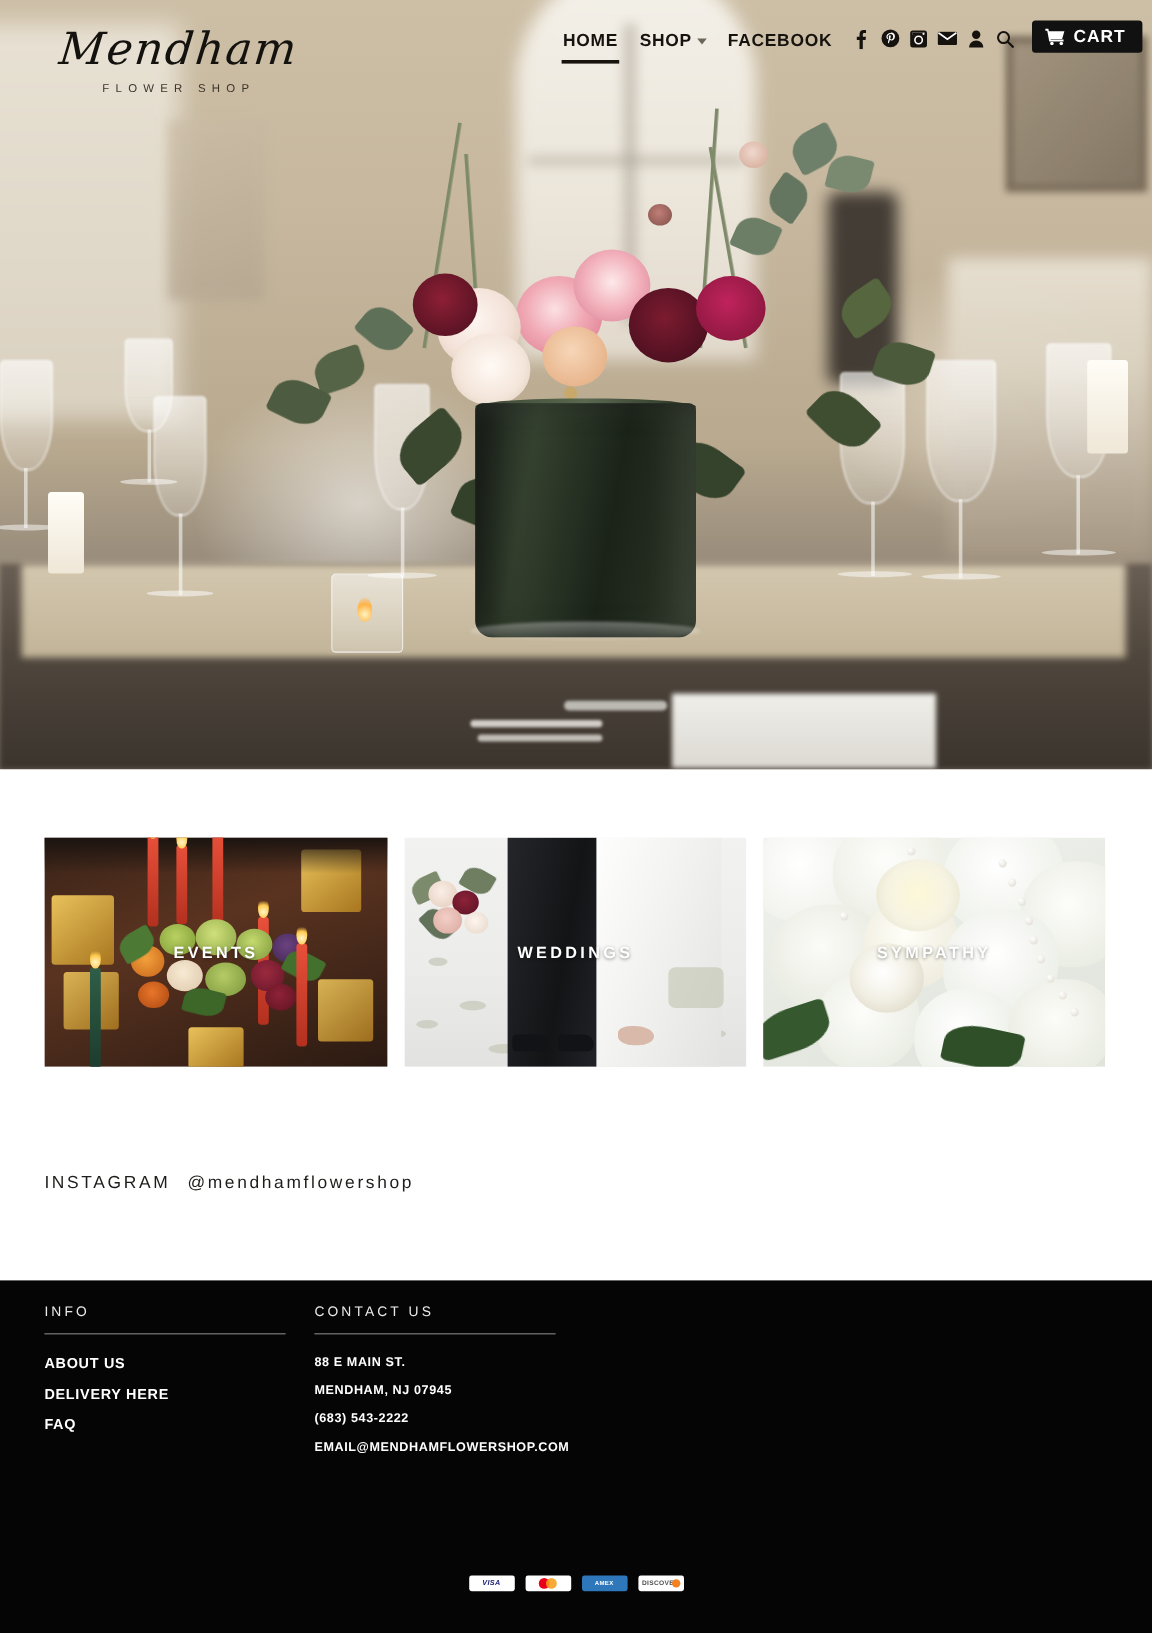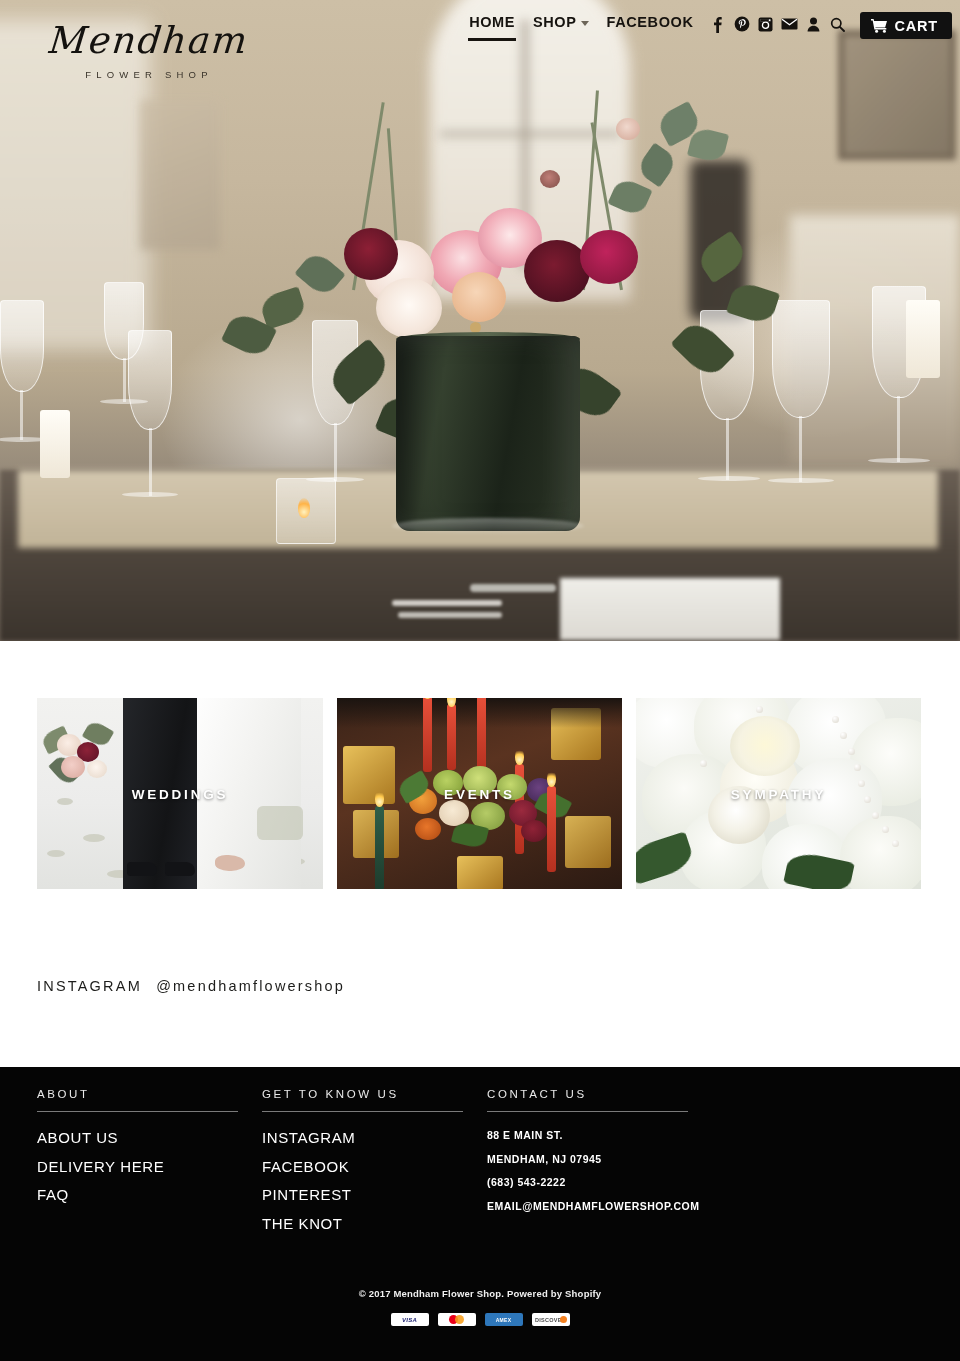--- a/index.html
+++ b/index.html
@@ -200,21 +200,21 @@
     font-size: 9.5px;
     letter-spacing: 5.2px;
     color: #3b352c;
     font-weight: 400;
     white-space: nowrap;
   }
   .nav {
     position: absolute;
     right: 8px; top: 12px;
     display: flex;
-    align-items: flex-start;
+    align-items: flex-end;
     gap: 0;
     height: 32px;
   }
   .nav-link {
     font-size: 14.5px;
     font-weight: 700;
     letter-spacing: 0.6px;
     color: #16130f;
     text-decoration: none;
     padding: 2px 6px;
@@ -366,22 +366,22 @@
     letter-spacing: 2.6px;
     color: #e9e9e9;
     font-weight: 400;
     padding-bottom: 11px;
     border-bottom: 1px solid #7a7a7a;
     margin-bottom: 17px;
     white-space: nowrap;
   }
   .flink {
     display: block;
-    font-size: 15px;
-    font-weight: 400;
+    font-size: 12px;
+    font-weight: 700;
     letter-spacing: 0.6px;
     color: #ffffff;
     text-decoration: none;
     margin-bottom: 11.5px;
     cursor: pointer;
   }
   .faddr {
     font-size: 10.5px;
     font-weight: 700;
     letter-spacing: 0.5px;
@@ -618,48 +618,20 @@
           </span>
           <span>CART</span>
         </button>
       </nav>
     </div>
   </div>
 
   <div class="cards">
 
     <div class="card">
-      <div class="card-img wed">
-        <div class="wed-snowflake" style="left:20px;top:100px;width:16px;height:7px;"></div>
-        <div class="wed-snowflake" style="left:46px;top:136px;width:22px;height:8px;"></div>
-        <div class="wed-snowflake" style="left:10px;top:152px;width:18px;height:7px;"></div>
-        <div class="wed-snowflake" style="left:70px;top:172px;width:26px;height:8px;"></div>
-        <div class="wed-snowflake" style="left:120px;top:180px;width:24px;height:8px;"></div>
-        <div class="wed-snowflake" style="left:196px;top:176px;width:26px;height:9px;"></div>
-        <div class="wed-snowflake" style="left:248px;top:160px;width:20px;height:7px;"></div>
-        <div class="wed-dress"></div>
-        <div class="wed-suit"></div>
-        <div class="wed-boot" style="left:90px;"></div>
-        <div class="wed-boot" style="left:128px;"></div>
-        <div class="wed-shoe"></div>
-        <div class="wed-bouquet">
-          <div class="leaf" style="left:0;top:14px;width:26px;height:20px;background:#7d8b6d;transform:rotate(-25deg);"></div>
-          <div class="leaf" style="left:42px;top:8px;width:26px;height:20px;background:#6f7e60;transform:rotate(30deg);"></div>
-          <div class="leaf" style="left:8px;top:44px;width:28px;height:20px;background:#61715a;transform:rotate(48deg);"></div>
-          <div class="bloom" style="left:14px;top:18px;width:24px;height:22px;background:radial-gradient(circle at 45% 40%,#fbeee6,#e2cbbb);"></div>
-          <div class="bloom" style="left:34px;top:26px;width:22px;height:20px;background:radial-gradient(circle at 45% 40%,#8d2238,#591326);"></div>
-          <div class="bloom" style="left:18px;top:40px;width:24px;height:22px;background:radial-gradient(circle at 45% 40%,#f3cfc8,#d8a79c);"></div>
-          <div class="bloom" style="left:44px;top:44px;width:20px;height:18px;background:radial-gradient(circle at 45% 40%,#fdf5ef,#e5d6c7);"></div>
-        </div>
-        <div style="position:absolute;left:220px;top:108px;width:46px;height:34px;background:#b7bba6;opacity:.5;border-radius:6px;"></div>
-      </div>
-      <div class="card-label">WEDDINGS</div>
-    </div>
-
-    <div class="card">
       <div class="card-img evt">
         <div class="evt-gold" style="left:6px;top:48px;width:52px;height:58px;"></div>
         <div class="evt-gold" style="left:16px;top:112px;width:46px;height:48px;opacity:.9;"></div>
         <div class="evt-gold" style="left:214px;top:10px;width:50px;height:52px;"></div>
         <div class="evt-gold" style="left:228px;top:118px;width:46px;height:52px;opacity:.9;"></div>
         <div class="evt-gold" style="left:120px;top:158px;width:46px;height:34px;"></div>
         <div style="position:absolute;left:0;top:0;width:286px;height:30px;background:linear-gradient(180deg,#1b1410,rgba(27,20,16,0));"></div>
         <div class="evt-candle" style="left:86px;top:-2px;height:76px;"></div>
         <div class="evt-flame" style="left:86px;top:-16px;"></div>
         <div class="evt-candle" style="left:110px;top:6px;height:66px;"></div>
@@ -684,20 +656,48 @@
           <div class="leaf" style="left:128px;top:28px;width:32px;height:22px;background:#44702e;transform:rotate(28deg);"></div>
           <div class="leaf" style="left:44px;top:58px;width:34px;height:22px;background:#3d6729;transform:rotate(14deg);"></div>
         </div>
         <div class="evt-candle" style="left:210px;top:88px;height:86px;"></div>
         <div class="evt-flame" style="left:210px;top:72px;"></div>
       </div>
       <div class="card-label">EVENTS</div>
     </div>
 
     <div class="card">
+      <div class="card-img wed">
+        <div class="wed-snowflake" style="left:20px;top:100px;width:16px;height:7px;"></div>
+        <div class="wed-snowflake" style="left:46px;top:136px;width:22px;height:8px;"></div>
+        <div class="wed-snowflake" style="left:10px;top:152px;width:18px;height:7px;"></div>
+        <div class="wed-snowflake" style="left:70px;top:172px;width:26px;height:8px;"></div>
+        <div class="wed-snowflake" style="left:120px;top:180px;width:24px;height:8px;"></div>
+        <div class="wed-snowflake" style="left:196px;top:176px;width:26px;height:9px;"></div>
+        <div class="wed-snowflake" style="left:248px;top:160px;width:20px;height:7px;"></div>
+        <div class="wed-dress"></div>
+        <div class="wed-suit"></div>
+        <div class="wed-boot" style="left:90px;"></div>
+        <div class="wed-boot" style="left:128px;"></div>
+        <div class="wed-shoe"></div>
+        <div class="wed-bouquet">
+          <div class="leaf" style="left:0;top:14px;width:26px;height:20px;background:#7d8b6d;transform:rotate(-25deg);"></div>
+          <div class="leaf" style="left:42px;top:8px;width:26px;height:20px;background:#6f7e60;transform:rotate(30deg);"></div>
+          <div class="leaf" style="left:8px;top:44px;width:28px;height:20px;background:#61715a;transform:rotate(48deg);"></div>
+          <div class="bloom" style="left:14px;top:18px;width:24px;height:22px;background:radial-gradient(circle at 45% 40%,#fbeee6,#e2cbbb);"></div>
+          <div class="bloom" style="left:34px;top:26px;width:22px;height:20px;background:radial-gradient(circle at 45% 40%,#8d2238,#591326);"></div>
+          <div class="bloom" style="left:18px;top:40px;width:24px;height:22px;background:radial-gradient(circle at 45% 40%,#f3cfc8,#d8a79c);"></div>
+          <div class="bloom" style="left:44px;top:44px;width:20px;height:18px;background:radial-gradient(circle at 45% 40%,#fdf5ef,#e5d6c7);"></div>
+        </div>
+        <div style="position:absolute;left:220px;top:108px;width:46px;height:34px;background:#b7bba6;opacity:.5;border-radius:6px;"></div>
+      </div>
+      <div class="card-label">WEDDINGS</div>
+    </div>
+
+    <div class="card">
       <div class="card-img sym">
         <div class="sym-petal" style="left:-10px;top:-10px;width:90px;height:80px;background:radial-gradient(circle at 45% 40%,#ffffff,#eceee6);"></div>
         <div class="sym-petal" style="left:58px;top:-16px;width:96px;height:86px;background:radial-gradient(circle at 45% 40%,#fdfdfb,#e7eade);"></div>
         <div class="sym-petal" style="left:150px;top:-12px;width:100px;height:90px;background:radial-gradient(circle at 45% 40%,#ffffff,#e9ece3);"></div>
         <div class="sym-petal" style="left:214px;top:20px;width:90px;height:88px;background:radial-gradient(circle at 45% 40%,#fdfdfa,#e3e7db);"></div>
         <div class="sym-petal" style="left:6px;top:56px;width:94px;height:86px;background:radial-gradient(circle at 45% 40%,#fbfbf7,#e2e6da);"></div>
         <div class="sym-petal" style="left:84px;top:50px;width:78px;height:76px;background:radial-gradient(circle at 45% 40%,#fffef8,#eae7d6);"></div>
         <div class="sym-petal" style="left:150px;top:60px;width:96px;height:92px;background:radial-gradient(circle at 45% 40%,#ffffff,#e6e9e0);"></div>
         <div class="sym-petal" style="left:44px;top:112px;width:86px;height:82px;background:radial-gradient(circle at 45% 40%,#fdfdfa,#e4e8dd);"></div>
         <div class="sym-petal" style="left:126px;top:126px;width:84px;height:78px;background:radial-gradient(circle at 45% 40%,#ffffff,#e7ebe1);"></div>
@@ -724,45 +724,37 @@
 
   <div class="insta-row">
     <span>INSTAGRAM</span>
     <span style="margin-left:8px;">@mendhamflowershop</span>
   </div>
 
   <footer class="footer">
     <div class="footer-cols">
 
       <div class="fcol">
-        <div class="fcol-title">ABOUT</div>
+        <div class="fcol-title">INFO</div>
         <a class="flink">ABOUT US</a>
         <a class="flink">DELIVERY HERE</a>
         <a class="flink">FAQ</a>
       </div>
 
-      <div class="fcol c2">
-        <div class="fcol-title">GET TO KNOW US</div>
-        <a class="flink">INSTAGRAM</a>
-        <a class="flink">FACEBOOK</a>
-        <a class="flink">PINTEREST</a>
-        <a class="flink">THE KNOT</a>
-      </div>
 
       <div class="fcol c3">
         <div class="fcol-title">CONTACT US</div>
         <div class="faddr">88 E MAIN ST.</div>
         <div class="faddr">MENDHAM, NJ 07945</div>
         <div class="faddr">(683) 543-2222</div>
         <div class="faddr">EMAIL@MENDHAMFLOWERSHOP.COM</div>
       </div>
 
     </div>
 
-    <div class="copyright">© 2017 Mendham Flower Shop. Powered by Shopify</div>
 
     <div class="pay-row">
       <div class="pay pay-visa">VISA</div>
       <div class="pay pay-mc">
           <span class="c1"></span>
           <span class="c2"></span>
         </div>
       <div class="pay pay-amex">AMEX</div>
       <div class="pay pay-disc">DISCOVER<span class="dot"></span></div>
     </div>

